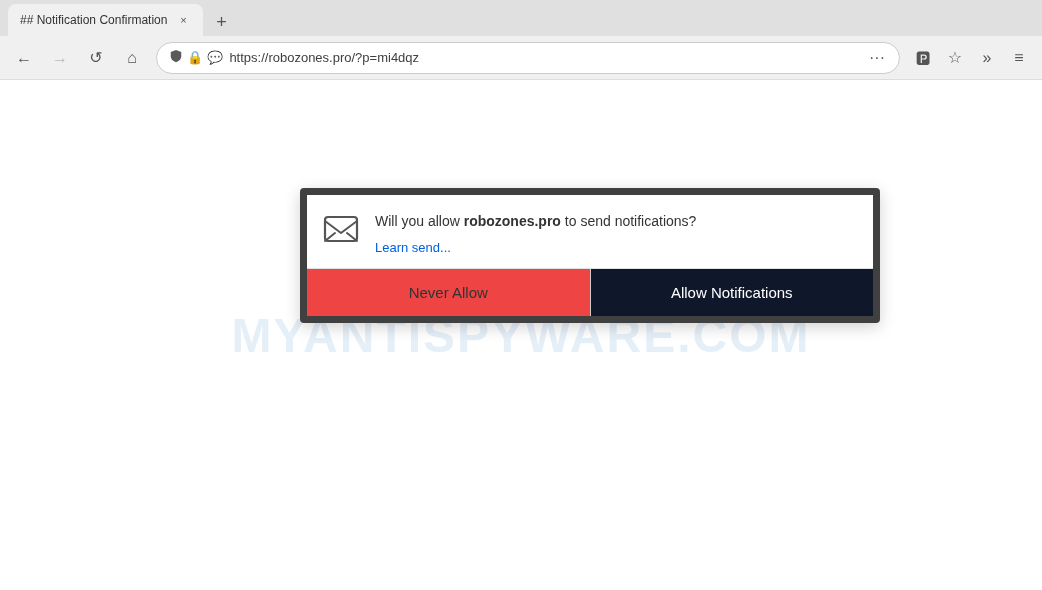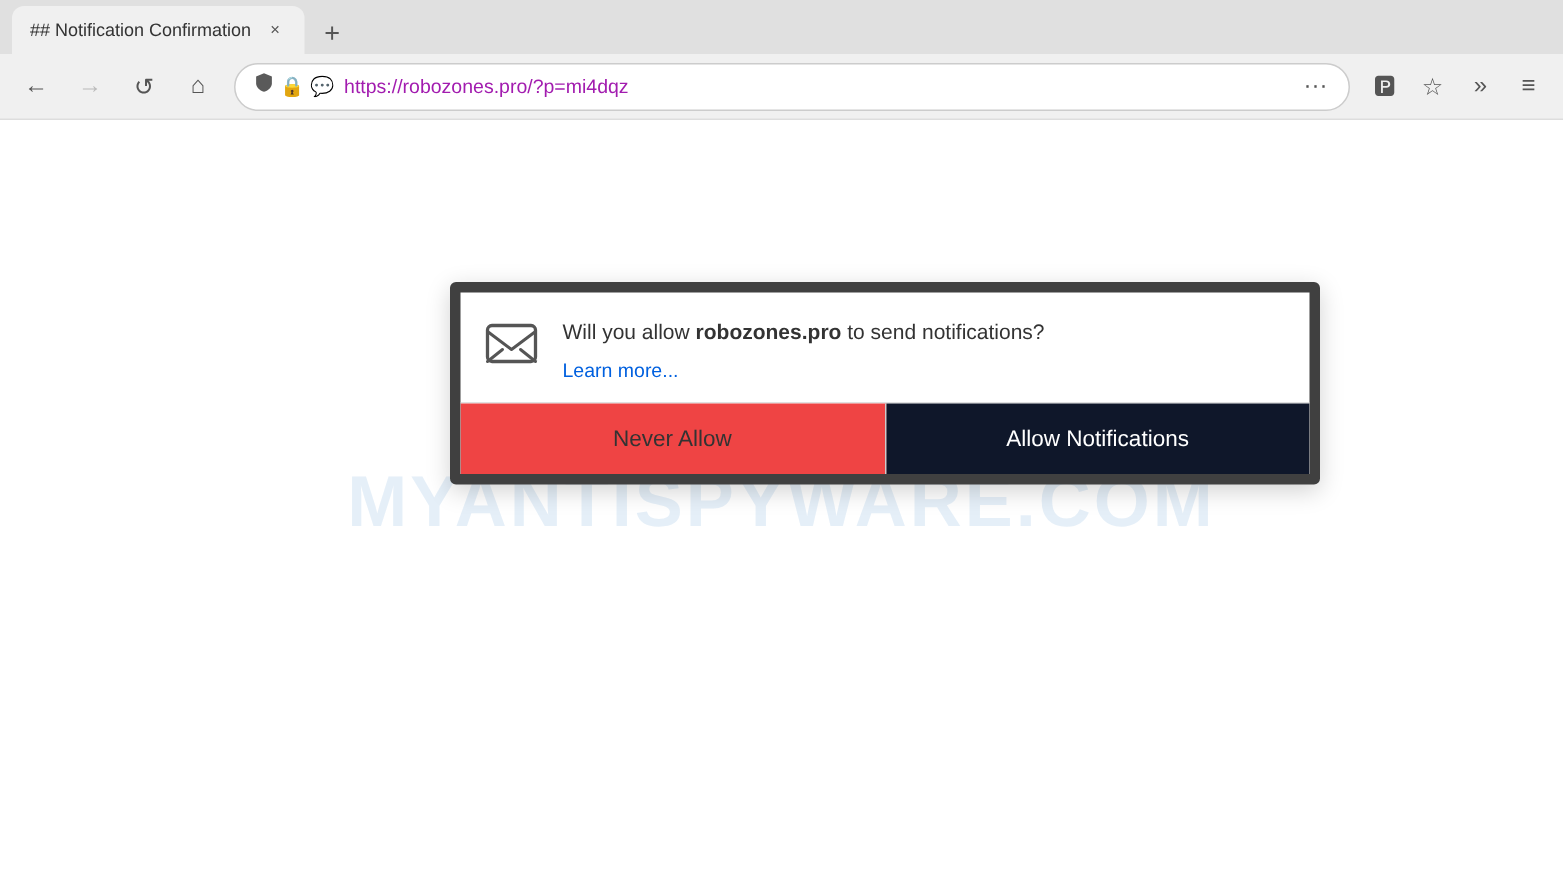--- a/index.html
+++ b/index.html
@@ -115,21 +115,21 @@
       margin: 0 4px;
     }
     .address-bar-icons {
       display: flex;
       align-items: center;
       gap: 4px;
     }
     .address-text {
       flex: 1;
       font-size: 13px;
-      color: #a21caf;
+      color: #404040;
       overflow: hidden;
       text-overflow: ellipsis;
       white-space: nowrap;
     }
     .addr-more-btn {
       background: none;
       border: none;
       cursor: pointer;
       font-size: 16px;
       color: #555;
@@ -353,21 +353,21 @@
             <rect x="2" y="4" width="32" height="24" rx="3" ry="3" stroke="#555" stroke-width="2.2" fill="none"></rect>
             <path d="M2 28l10-8" stroke="#555" stroke-width="2" stroke-linecap="round"></path>
             <path d="M34 28l-10-8" stroke="#555" stroke-width="2" stroke-linecap="round"></path>
             <path d="M2 8l16 12L34 8" stroke="#555" stroke-width="2" stroke-linecap="round" stroke-linejoin="round"></path>
           </svg>
         </div>
         <div class="popup-text-area">
           <div class="popup-question">
             <span>Will you allow </span><strong>robozones.pro</strong><span> to send notifications?</span>
           </div>
-          <a class="popup-learn-more">Learn more...</a>
+          <a class="popup-learn-more">Learn send...</a>
         </div>
       </div>
       <div class="popup-buttons">
         <button class="popup-btn-never">Never Allow</button>
         <button class="popup-btn-allow">Allow Notifications</button>
       </div>
     </div>
 
   </div>
 </div>

